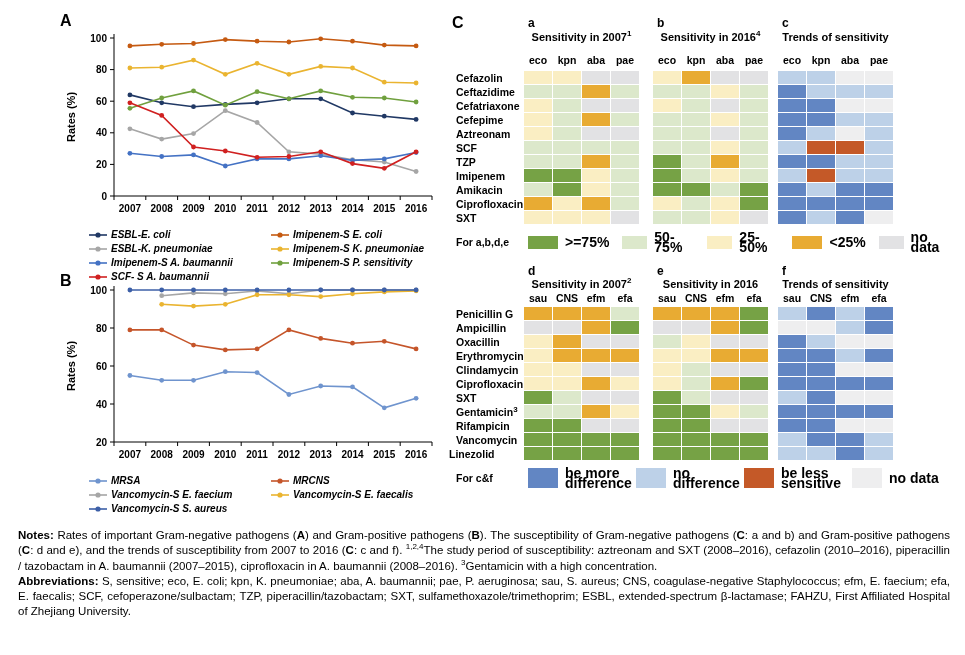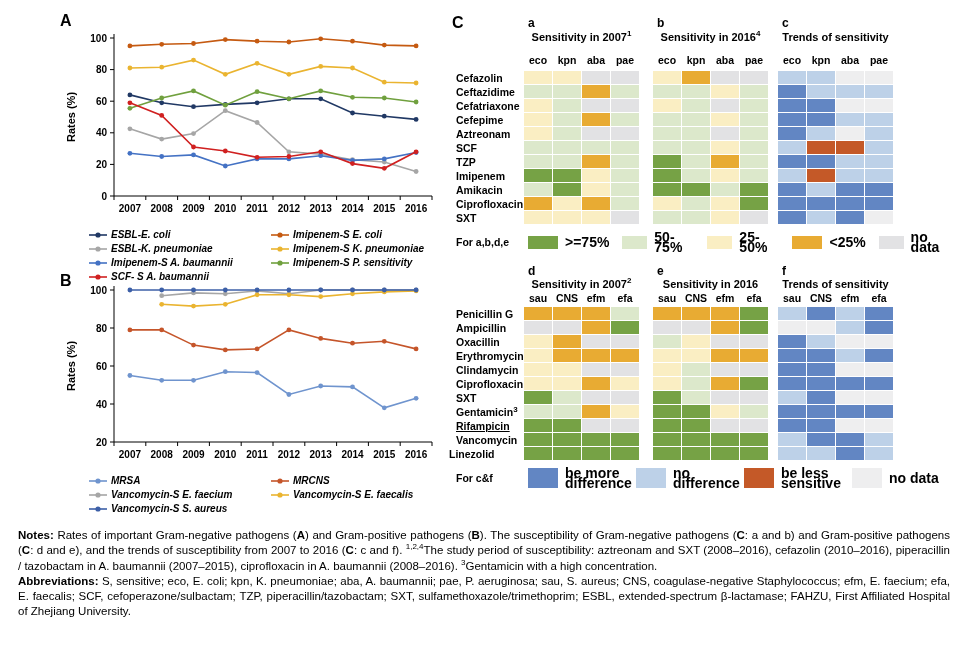--- a/index.html
+++ b/index.html
@@ -494,21 +494,21 @@
     </div>
   <div id="heatBottom">
       <div class="heat-rowlab" style="left: 456px; top: 307px;">Penicillin G</div>
       <div class="heat-rowlab" style="left: 456px; top: 321px;">Ampicillin</div>
       <div class="heat-rowlab" style="left: 456px; top: 335px;">Oxacillin</div>
       <div class="heat-rowlab" style="left: 456px; top: 349px;">Erythromycin</div>
       <div class="heat-rowlab" style="left: 456px; top: 363px;">Clindamycin</div>
       <div class="heat-rowlab" style="left: 456px; top: 377px;">Ciprofloxacin</div>
       <div class="heat-rowlab" style="left: 456px; top: 391px;">SXT</div>
       <div class="heat-rowlab" style="left: 456px; top: 405px;">Gentamicin<sup>3</sup></div>
-      <div class="heat-rowlab" style="left: 456px; top: 419px; text-decoration: underline;">Rifampicin</div>
+      <div class="heat-rowlab" style="left: 456px; top: 419px;">Rifampicin</div>
       <div class="heat-rowlab" style="left: 456px; top: 433px;">Vancomycin</div>
       <div class="heat-rowlab" style="left: 449px; top: 447px;">Linezolid</div>
       <div class="heat-letter" style="left: 528px; top: 264px;">d</div>
       <div class="heat-title" style="left: 508px; top: 278px; width: 147px;">Sensitivity in 2007<sup>2</sup></div>
       <div class="heat-col" style="left: 524px; top: 292px; width: 28px;">sau</div>
       <div class="heat-col" style="left: 553px; top: 292px; width: 28px;">CNS</div>
       <div class="heat-col" style="left: 582px; top: 292px; width: 28px;">efm</div>
       <div class="heat-col" style="left: 611px; top: 292px; width: 28px;">efa</div>
       <div class="heat-cell" style="left: 524px; top: 307px; width: 28px; height: 13px; background: rgb(232, 171, 51);"></div>
       <div class="heat-cell" style="left: 553px; top: 307px; width: 28px; height: 13px; background: rgb(232, 171, 51);"></div>

